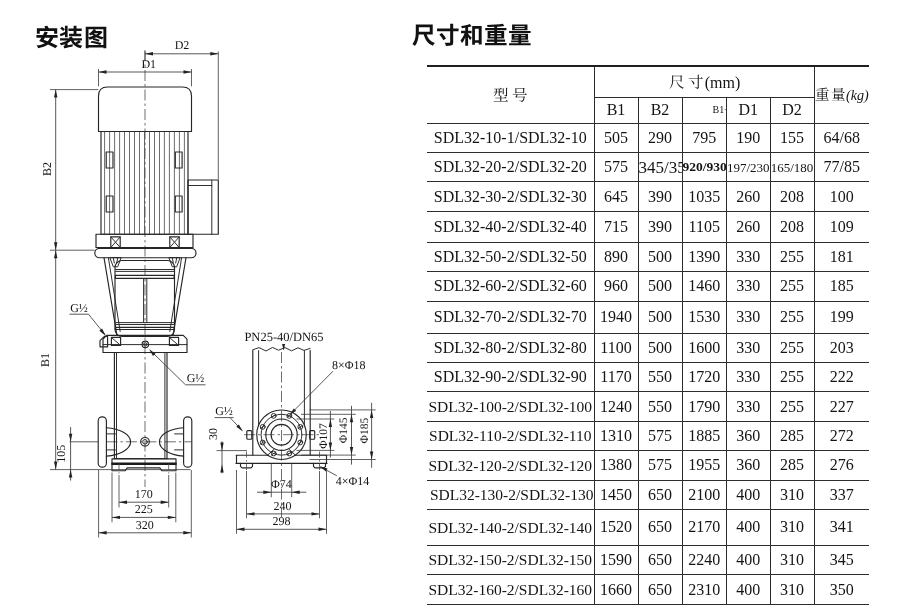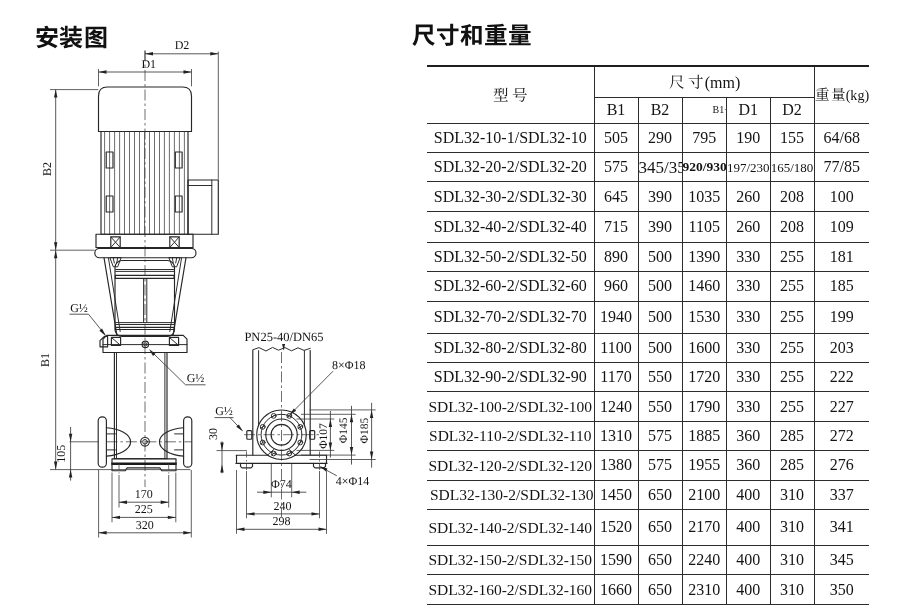--- a/index.html
+++ b/index.html
@@ -28,21 +28,21 @@
              width:442px;color:#141414;}
   #dim-table td,#dim-table th{border:1px solid #2c2c2c;padding:0;text-align:center;vertical-align:middle;
              font-weight:normal;font-size:16px;line-height:1;overflow:hidden;white-space:nowrap;}
   #dim-table tr>*:first-child{border-left:none;}
   #dim-table tr>*:last-child{border-right:none;}
   #dim-table{border-top:2.2px solid #1f1f1f;}
   #dim-table thead tr:first-child>*{border-top:none;}
   .hdr-cjk{font-size:0.97em;}
   .hdr-cjk .cjk{margin:0 1.5px;}
   .tight .cjk{margin:0 0.5px;}
-  .suffix{font-size:0.94em;}
+  .suffix{font-size:0.94em;font-style:italic;}
 </style>
 </head>
 <body>
 
 <div class="page">
 
   <div class="title" id="title-left"><svg class="cjk" viewBox="0 0 1000 1000">
         <path d="M390.0 56.0C402.0 81.0 415.0 110.0 426.0 138.0H78.0V363.0H199.0V250.0H797.0V363.0H925.0V138.0H571.0C556.0 104.0 533.0 61.0 515.0 27.0ZM626.0 532.0C601.0 589.0 567.0 637.0 525.0 678.0C470.0 657.0 415.0 637.0 362.0 619.0C379.0 592.0 397.0 563.0 415.0 532.0ZM171.0 670.0C246.0 695.0 328.0 726.0 410.0 759.0C317.0 808.0 200.0 839.0 62.0 858.0C84.0 885.0 120.0 940.0 132.0 969.0C296.0 938.0 433.0 892.0 543.0 816.0C662.0 869.0 771.0 925.0 842.0 972.0L939.0 870.0C866.0 825.0 760.0 774.0 645.0 726.0C694.0 672.0 735.0 609.0 766.0 532.0H944.0V419.0H478.0C498.0 378.0 517.0 337.0 533.0 298.0L399.0 271.0C381.0 318.0 357.0 369.0 331.0 419.0H59.0V532.0H266.0C236.0 581.0 205.0 627.0 176.0 665.0Z"></path>
       </svg><svg class="cjk" viewBox="0 0 1000 1000">
         <path d="M47.0 144.0C91.0 175.0 146.0 221.0 171.0 252.0L244.0 177.0C217.0 146.0 160.0 104.0 116.0 76.0ZM418.0 511.0 437.0 556.0H45.0V650.0H345.0C260.0 700.0 143.0 738.0 26.0 757.0C48.0 779.0 76.0 818.0 91.0 844.0C143.0 833.0 195.0 818.0 244.0 800.0V815.0C244.0 861.0 208.0 878.0 184.0 886.0C199.0 906.0 214.0 951.0 220.0 977.0C244.0 962.0 286.0 953.0 569.0 894.0C568.0 872.0 572.0 826.0 577.0 799.0L360.0 841.0V747.0C411.0 720.0 456.0 688.0 494.0 653.0C572.0 819.0 698.0 921.0 906.0 964.0C920.0 934.0 950.0 889.0 973.0 866.0C890.0 853.0 818.0 829.0 759.0 796.0C810.0 771.0 868.0 738.0 916.0 706.0L842.0 650.0H956.0V556.0H573.0C563.0 530.0 549.0 502.0 535.0 478.0ZM680.0 739.0C651.0 713.0 627.0 683.0 607.0 650.0H821.0C783.0 679.0 729.0 713.0 680.0 739.0ZM609.0 30.0V147.0H394.0V250.0H609.0V368.0H420.0V471.0H926.0V368.0H729.0V250.0H947.0V147.0H729.0V30.0ZM29.0 374.0 67.0 471.0C121.0 448.0 186.0 421.0 248.0 393.0V514.0H359.0V30.0H248.0V287.0C166.0 321.0 86.0 354.0 29.0 374.0Z"></path>

